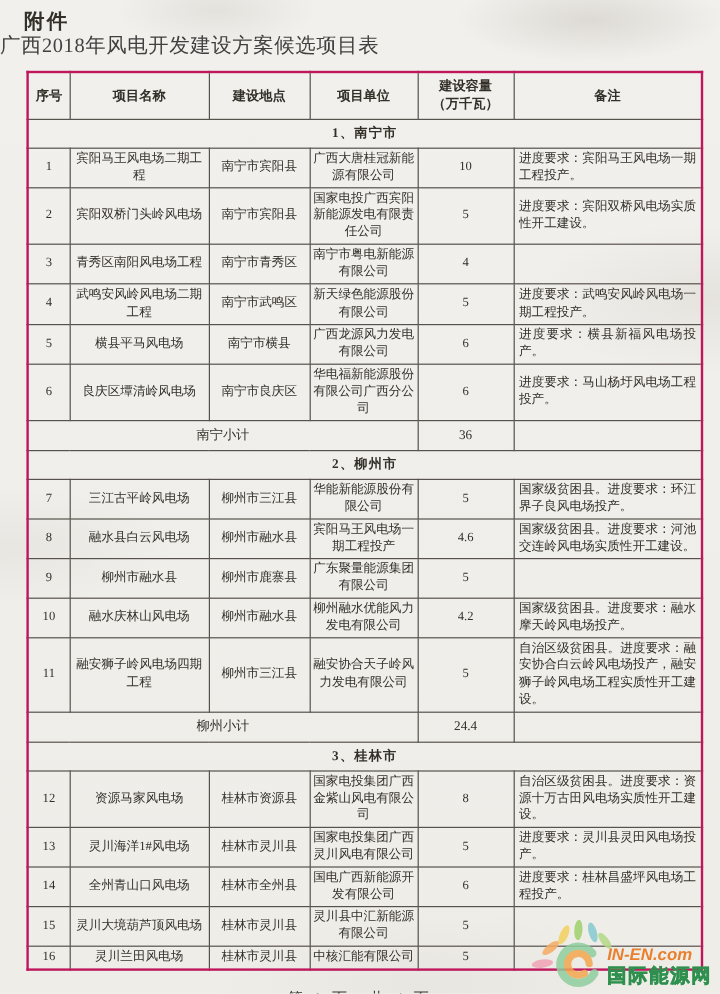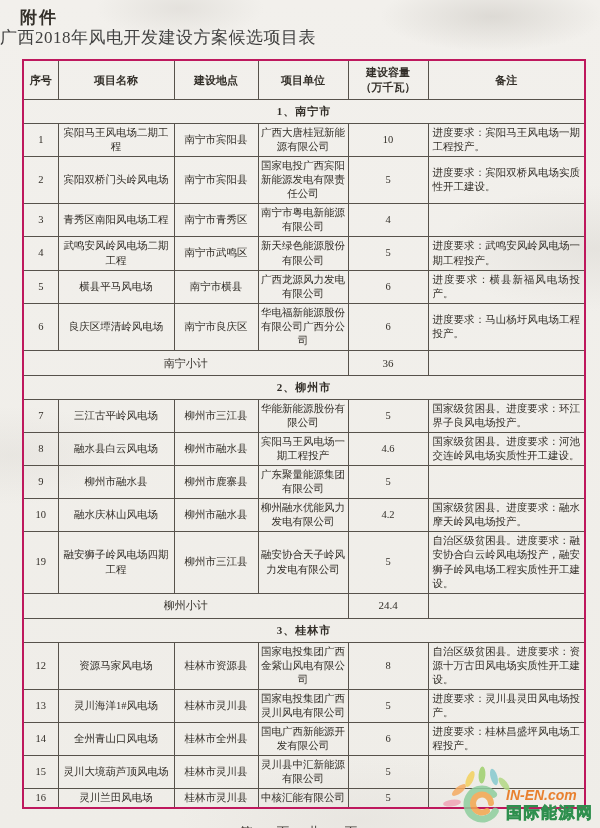--- a/index.html
+++ b/index.html
@@ -168,21 +168,21 @@
         </tr>
         <tr>
           <td class="c-center">10</td>
           <td class="c-center">融水庆林山风电场</td>
           <td class="c-center">柳州市融水县</td>
           <td class="c-center">柳州融水优能风力发电有限公司</td>
           <td class="c-center">4.2</td>
           <td class="c-remark">国家级贫困县。进度要求：融水摩天岭风电场投产。</td>
         </tr>
         <tr>
-          <td class="c-center">19</td>
+          <td class="c-center">11</td>
           <td class="c-center">融安狮子岭风电场四期工程</td>
           <td class="c-center">柳州市三江县</td>
           <td class="c-center">融安协合天子岭风力发电有限公司</td>
           <td class="c-center">5</td>
           <td class="c-remark">自治区级贫困县。进度要求：融安协合白云岭风电场投产，融安狮子岭风电场工程实质性开工建设。</td>
         </tr>
         <tr class="subtotal-row">
           <td colspan="4" class="c-center">柳州小计</td>
           <td class="c-center">24.4</td>
           <td></td>

